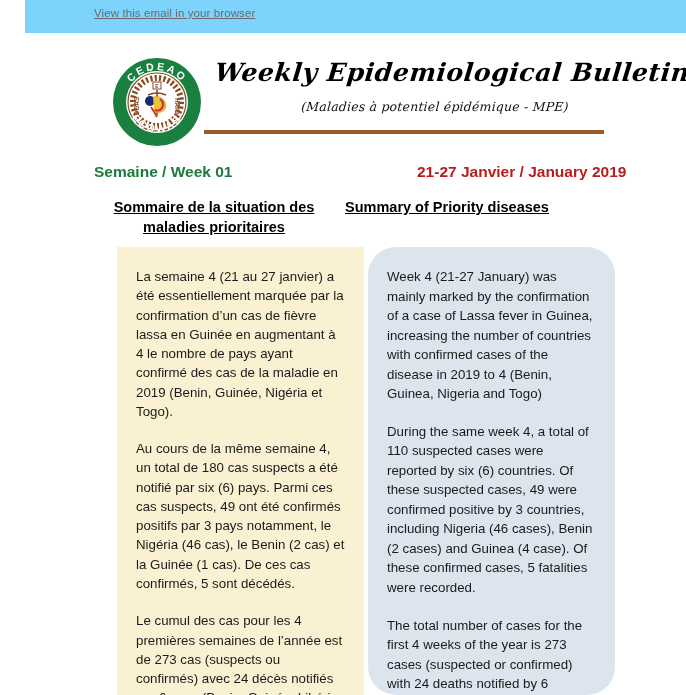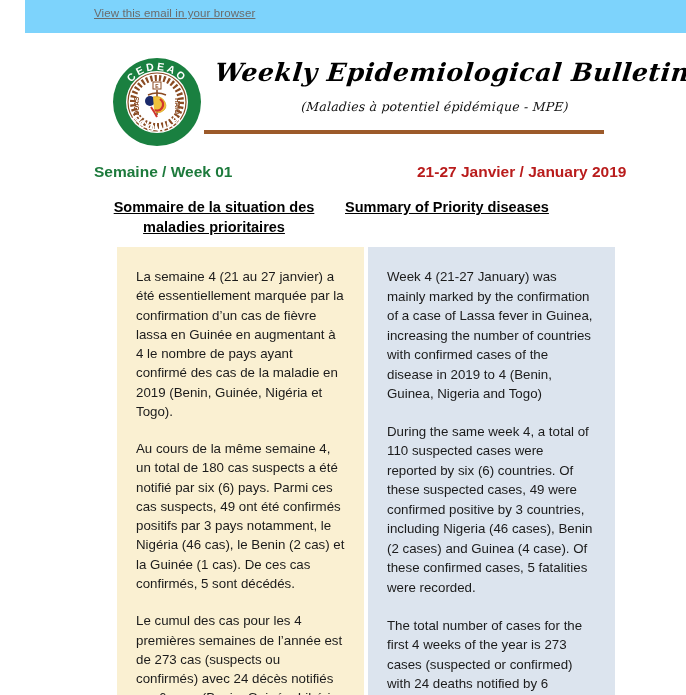--- a/index.html
+++ b/index.html
@@ -168,20 +168,21 @@
     overflow: hidden;
   }
   .panel-fr {
     left: 72px;
     background: #faf0d2;
     margin-left: 20px;
   }
   .panel-en {
     left: 343px;
     background: #dce4ee;
+    border-radius: 28px;
   }
   .panel p {
     margin: 0 0 18px 0;
     font-size: 13.3px;
     line-height: 1.45;
     color: #1b1b1b;
   }
   .panel-en p {
     line-height: 1.47;
   }

